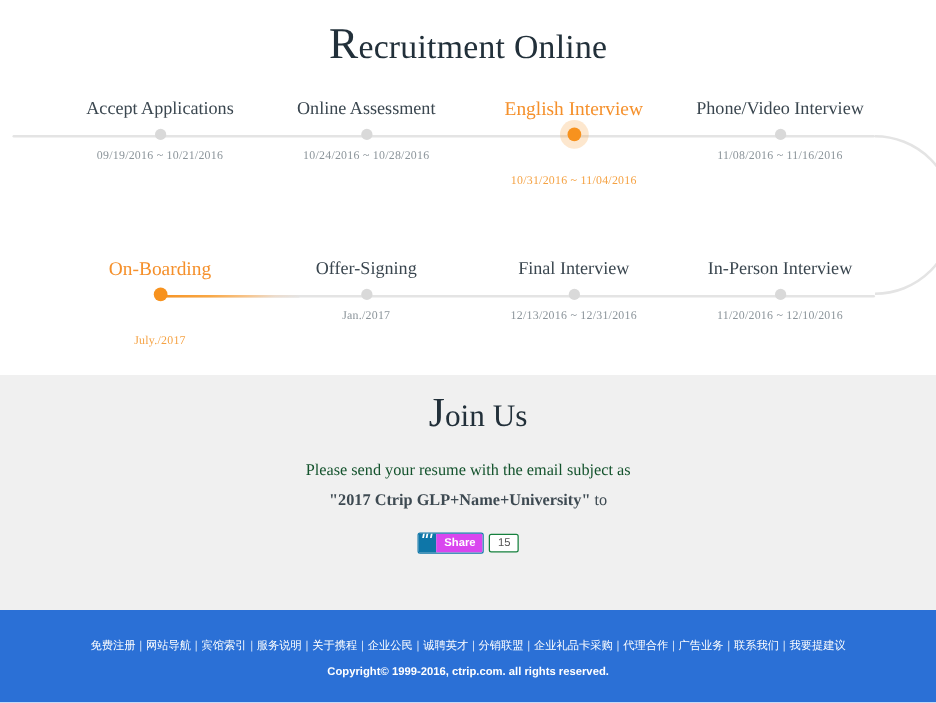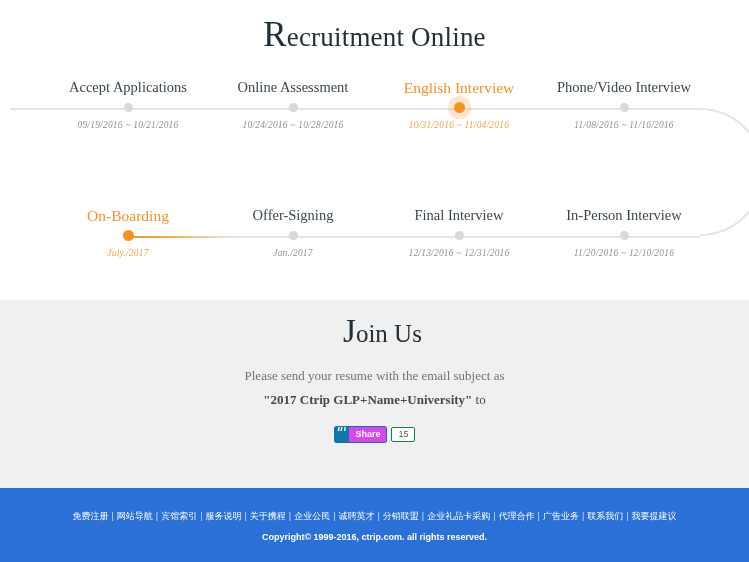--- a/index.html
+++ b/index.html
@@ -45,38 +45,38 @@
   .node .label{
     font-size:14.5px;color:#3a464f;white-space:nowrap;line-height:1;
     position:absolute;top:10px;left:0;width:150px;
   }
   .node .dot{
     position:absolute;top:33px;left:50%;margin-left:-4.5px;
     width:9px;height:9px;border-radius:50%;background:#d9d9d9;
   }
   .node .date{
     position:absolute;top:50px;left:0;width:150px;
-    font-size:9.5px;color:#8b949a;white-space:nowrap;letter-spacing:.2px;font-style:italic;
+    font-size:9.5px;color:#8b949a;white-space:nowrap;letter-spacing:.2px;
   }
   .node.active .label{color:#f5902b;font-size:15.5px;}
-  .node.active .date{color:#f5a243;}
+  .node.active .date{color:#f5a243;margin-top:20px;}
   .node.active .dot{
     width:11px;height:11px;margin-left:-5.5px;top:32px;background:#f7921e;
     box-shadow:0 0 0 6px rgba(247,146,30,.22);
   }
   .node.active.flat .dot{box-shadow:none;width:11px;height:11px;}
 
   
   .sec-gray{position:relative;height:188px;background:#f0f0f0;}
   .join-title{
     padding-top:20px;text-align:center;font-size:25px;color:#22303a;
     font-family:"Liberation Serif",serif;white-space:nowrap;margin-left:16px;
   }
   .join-title .cap{font-size:33px;line-height:0;}
-  .join-l1{text-align:center;font-size:13px;color:#737373;margin-top:20px;}
+  .join-l1{text-align:center;font-size:13px;color:#14532d;margin-top:20px;}
   .join-l2{text-align:center;font-size:13px;color:#3e4a52;margin-top:8px;}
   .join-l2 b{font-weight:bold;}
   .mailbox{
     margin:13px auto 0;width:168px;height:26px;line-height:26px;text-align:center;
     border:2px dotted #8eb4e3;color:#5b8fd0;font-size:13.5px;background:transparent;
   }
   .share-wrap{margin-top:18px;display:flex;justify-content:center;align-items:center;}
   .li-btn{
     display:flex;align-items:center;height:15px;border-radius:2px;overflow:hidden;
     border:1px solid #0e76a8;

